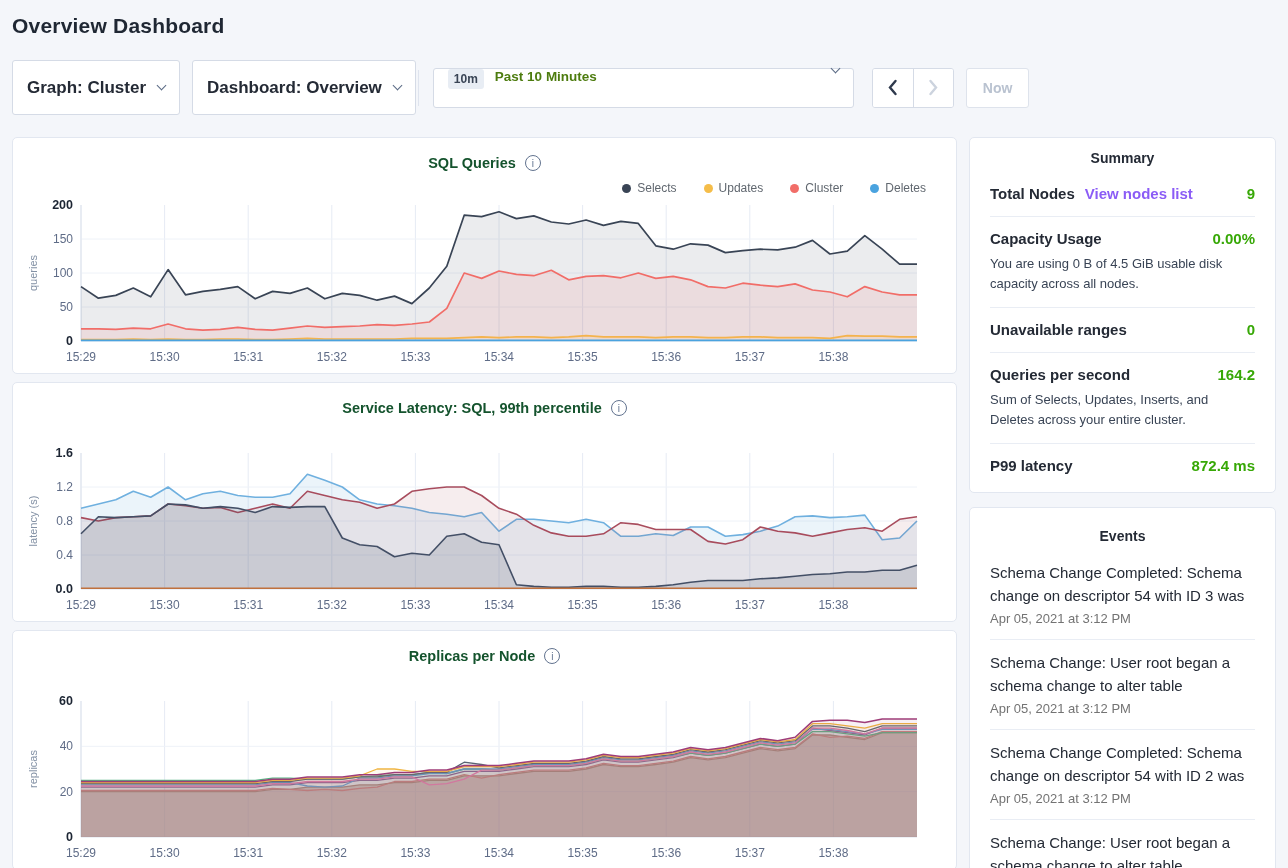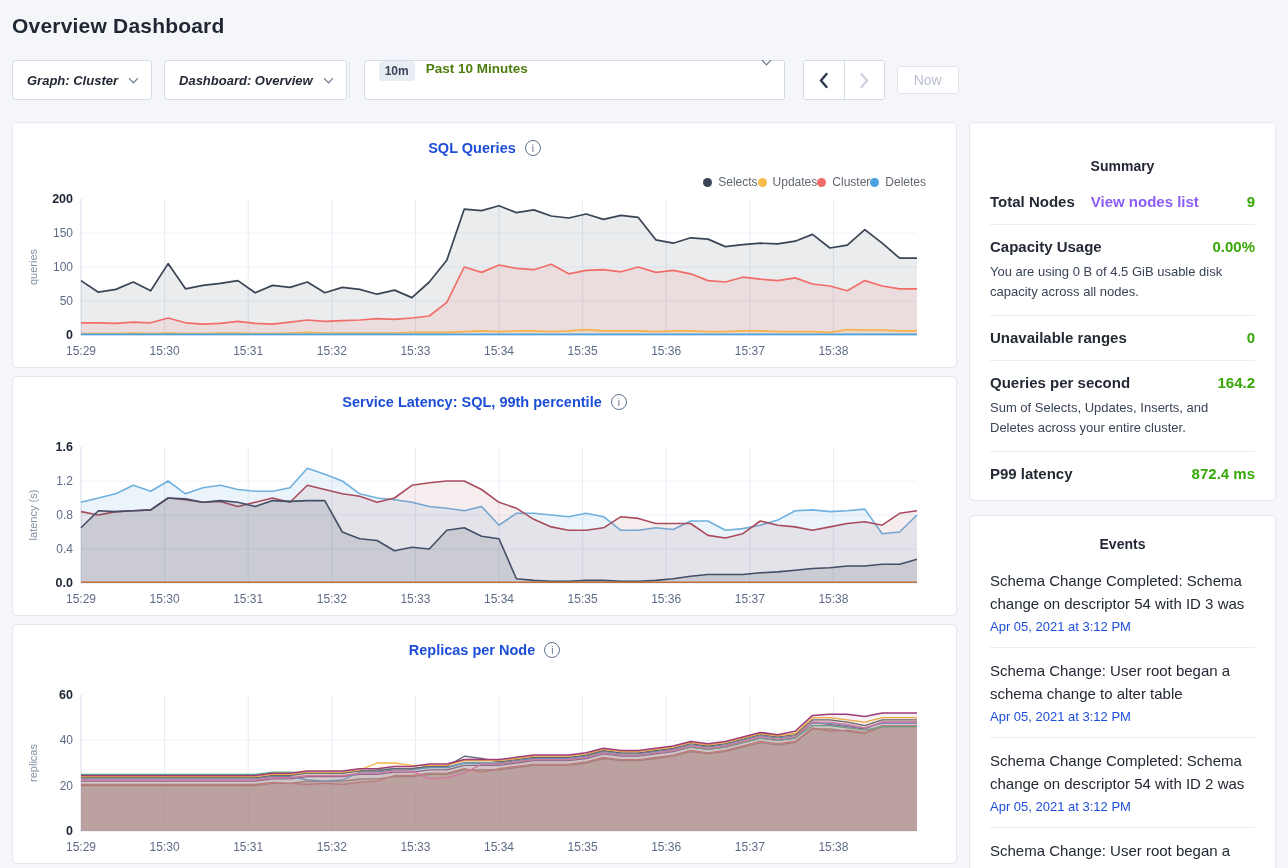--- a/index.html
+++ b/index.html
@@ -2,77 +2,77 @@
 <html><head>
 <meta charset="utf-8">
 <style>
   * { margin:0; padding:0; box-sizing:border-box; }
   html,body { width:1288px; height:868px; }
   body { font-family:"Liberation Sans", sans-serif; background:#f4f6fa; overflow:hidden; color:#242a35; }
 
   .page-title { margin:14px 0 22px 12px; font-size:21px; font-weight:700; color:#1f2733; letter-spacing:.2px; }
 
   .controls { display:flex; align-items:center; margin:0 12px 22px; }
-  .btn { background:#fff; border:1px solid #d5dbe6; border-radius:3px; height:40px;
-         display:flex; align-items:center; padding:0 14px; font-size:13px; font-weight:700;
-         color:#242a35; cursor:pointer;font-style:italic; }
+  .btn { background:#fff; border:1px solid #d5dbe6; border-radius:3px; height:55px;
+         display:flex; align-items:center; padding:0 14px; font-size:17px; font-weight:700;
+         color:#242a35; cursor:pointer; }
   .dd { gap:12px; }
   .chev { width:7px; height:7px; border-right:1.7px solid #5a6a84; border-bottom:1.7px solid #5a6a84;
           transform:rotate(45deg); margin-top:-4px; display:inline-block; }
   .vr { width:1px; height:36px; background:#dfe4ee; margin:0 14px 0 2px; }
   .gap12 { margin-right:12px; }
 
   .time-picker { background:#fff; border:1px solid #d5dbe6; border-radius:3px; height:40px; width:421px;
                  display:flex; align-items:flex-start; padding:0 14px; gap:11px; cursor:pointer; }
   .time-badge { background:#e8edf4; border-radius:3px; padding:3px 6px; font-size:12px; font-weight:700; color:#394455; }
   .time-label { font-size:13.5px; font-weight:700; color:#4d7c0f; flex:1; }
 
   .arrow-group { display:flex; border:1px solid #d5dbe6; border-radius:3px; overflow:hidden; margin-left:18px; background:#fff; }
   .arrow-btn { width:40px; height:38px; display:flex; align-items:center; justify-content:center; cursor:pointer; background:#fff; }
   .arrow-btn + .arrow-btn { border-left:1px solid #d5dbe6; }
-  .now-btn { margin-left:12px; height:28px; padding:8px 16px; background:#fff; border:1px solid #dee3ec;
-             border-radius:3px; color:#b9c2d0; font-weight:400; font-size:14px; display:flex; align-items:center; }
+  .now-btn { margin-left:12px; height:40px; padding:8px 16px; background:#fff; border:1px solid #dee3ec;
+             border-radius:3px; color:#b9c2d0; font-weight:700; font-size:14px; display:flex; align-items:center; }
 
   .main { display:flex; gap:12px; margin:0 12px; align-items:flex-start; }
   .charts-col { width:945px; display:flex; flex-direction:column; gap:8px; }
   .side-col { flex:1; display:flex; flex-direction:column; gap:14px; }
 
   .card { background:#fff; border:1px solid #e2e7f0; border-radius:5px; }
   .chart-card { padding:12px 12px 8px; }
   .chart-head { display:flex; justify-content:center; align-items:center; gap:9px; height:26px; }
-  .chart-title { font-size:14.5px; font-weight:700; color:#1d4ed8; }
+  .chart-title { font-size:14.5px; font-weight:700; color:#14532d; }
   .info-icon { width:16px; height:16px; border:1px solid #62738f; border-radius:50%; color:#62738f;
                font-size:10px; font-weight:400; display:inline-flex; align-items:center; justify-content:center; cursor:pointer; }
   .info-icon::after { content:"i"; }
-  .legend { display:flex; justify-content:flex-end; height:18px; align-items:center; padding-right:18px; margin-top:12px; }
+  .legend { display:flex; justify-content:flex-end; gap:27px; height:18px; align-items:center; padding-right:18px; margin-top:3px; }
   .legend-item { display:flex; align-items:center; gap:6px; font-size:12px; color:#60676f; }
   .dot { width:9px; height:9px; border-radius:50%; display:inline-block; }
   .chart { margin-top:2px; }
   .chart.tall-gap { margin-top:26px; }
   svg { display:block; }
   .xl { font-size:12px; fill:#5f6c87; }
   .yl { font-size:12px; fill:#5f6c87; }
   .yl.b { font-size:12.5px; font-weight:700; fill:#1c2533; }
   .axl { font-size:11px; fill:#8391a5; }
 
-  .sum-card { padding:27px 20px 4px; }
+  .sum-card { padding:4px 20px 4px; }
   .card-title { text-align:center; font-size:14px; font-weight:700; color:#242a35; margin:8px 0 6px; }
   .sum-block { padding:13px 0 14px; border-bottom:1px solid #e9edf4; }
   .sum-block.last { border-bottom:none; }
-  .sum-row { display:flex; align-items:baseline; gap:16px; }
+  .sum-row { display:flex; align-items:baseline; gap:10px; }
   .sum-label { font-size:15px; font-weight:700; color:#242a35; }
   .sum-link { font-size:15px; font-weight:700; color:#8b5cf6; text-decoration:none; cursor:pointer; }
   .sum-value { margin-left:auto; font-size:15px; font-weight:700; color:#37a806; }
   .sum-sub { margin-top:7px; font-size:13px; color:#394455; line-height:1.5; }
 
   .events-card { padding:12px 20px 0; }
   .event-item { padding:12px 0 13px; }
   .event-item + .event-item { border-top:1px solid #e9edf4; }
   .event-msg { font-size:15px; color:#242a35; line-height:1.5; }
-  .event-time { margin-top:4px; font-size:13px; color:#1d4ed8; }
+  .event-time { margin-top:4px; font-size:13px; color:#737373; }
 </style>
 </head>
 <body>
 
 <div class="page">
 
   <div class="page-title">Overview Dashboard</div>
 
   <div class="controls">
     <div class="btn dd gap12">

